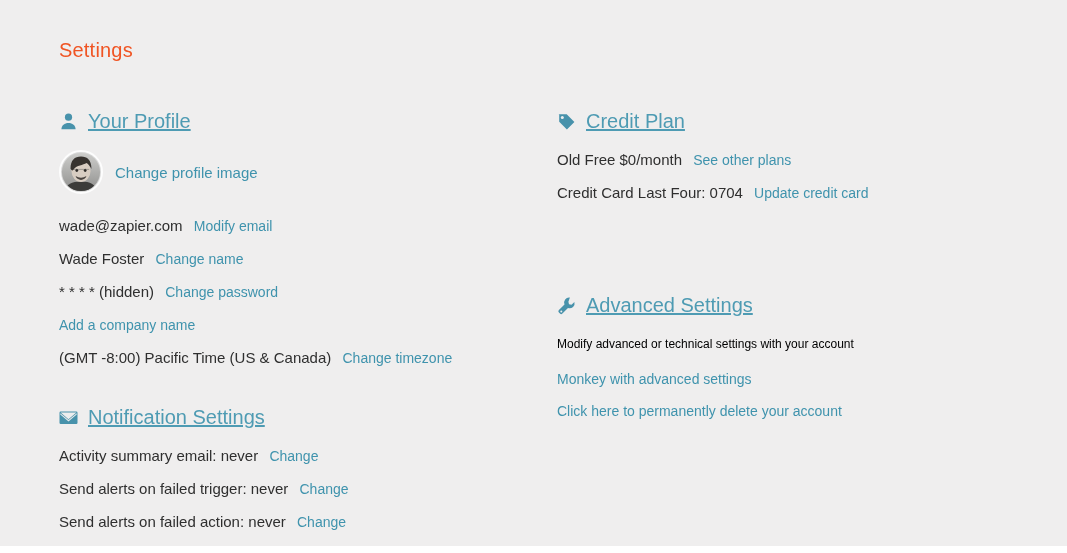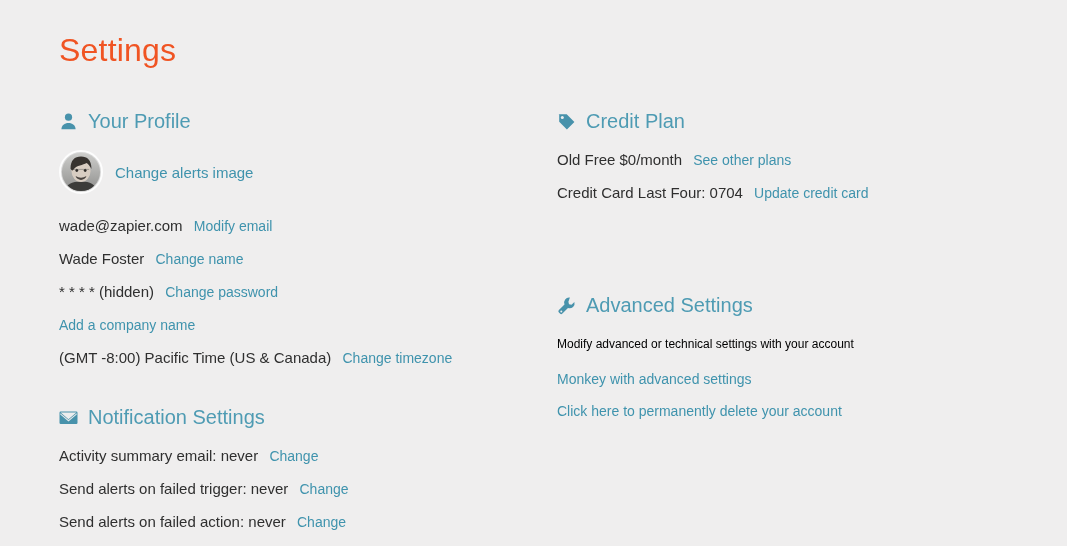--- a/index.html
+++ b/index.html
@@ -17,21 +17,21 @@
     position: relative;
     width: 1067px;
     height: 546px;
     background: #efeeee;
     box-sizing: border-box;
   }
   .page-title {
     position: absolute;
     left: 59px;
     top: 33px;
-    font-size: 32px;
+    font-size: 20px;
     font-weight: 400;
     color: #f05423;
     letter-spacing: 0.2px;
     line-height: 34px;
     margin: 0;
   }
   .col {
     position: absolute;
     top: 108px;
   }
@@ -44,20 +44,21 @@
     align-items: center;
     gap: 10px;
     margin: 0 0 16px 0;
     height: 26px;
   }
   .section-head .title {
     font-size: 20px;
     font-weight: 400;
     color: #4e9bb3;
     line-height: 24px;
+    text-decoration: underline;
   }
   .ico {
     display: inline-flex;
     align-items: center;
     justify-content: center;
     width: 19px;
     height: 19px;
     flex: 0 0 19px;
     color: #4892ab;
   }
@@ -166,21 +167,21 @@
               <path d="M4 44c1.5-8 7-11.5 18-11.5S38 36 39.5 44z" fill="#3b3b39"></path>
               <ellipse cx="22" cy="21" rx="10.5" ry="12" fill="#d8cdc2"></ellipse>
               <path d="M10.5 18.5C10.5 9 15 5 22 5s11.5 4 11.5 13.5c0 0-3-5.5-5.5-6.5-3.5 2.5-11 2.5-13.5 6.5-.8 1.3-2 3.2-4 0z" fill="#37332f"></path>
               <path d="M16 26.5c2 1.2 4 1.8 6 1.8s4-.6 6-1.8c-.9 2.7-3.2 4.2-6 4.2s-5.1-1.5-6-4.2z" fill="#4a4440"></path>
               <ellipse cx="17.4" cy="20.2" rx="1.5" ry="1.7" fill="#2e2b28"></ellipse>
               <ellipse cx="26.6" cy="20.2" rx="1.5" ry="1.7" fill="#2e2b28"></ellipse>
               <rect x="13" y="18.6" width="18" height="1" fill="#5b5b59" opacity="0.5"></rect>
             </g>
           </svg>
         </span>
-        <a class="lnk" href="#">Change alerts image</a>
+        <a class="lnk" href="#">Change profile image</a>
       </div>
 
       <div class="row">
         <span class="lbl">wade@zapier.com</span>
         <a class="lnk" href="#">Modify email</a>
       </div>
 
       <div class="row">
         <span class="lbl">Wade Foster</span>
         <a class="lnk" href="#">Change name</a>

